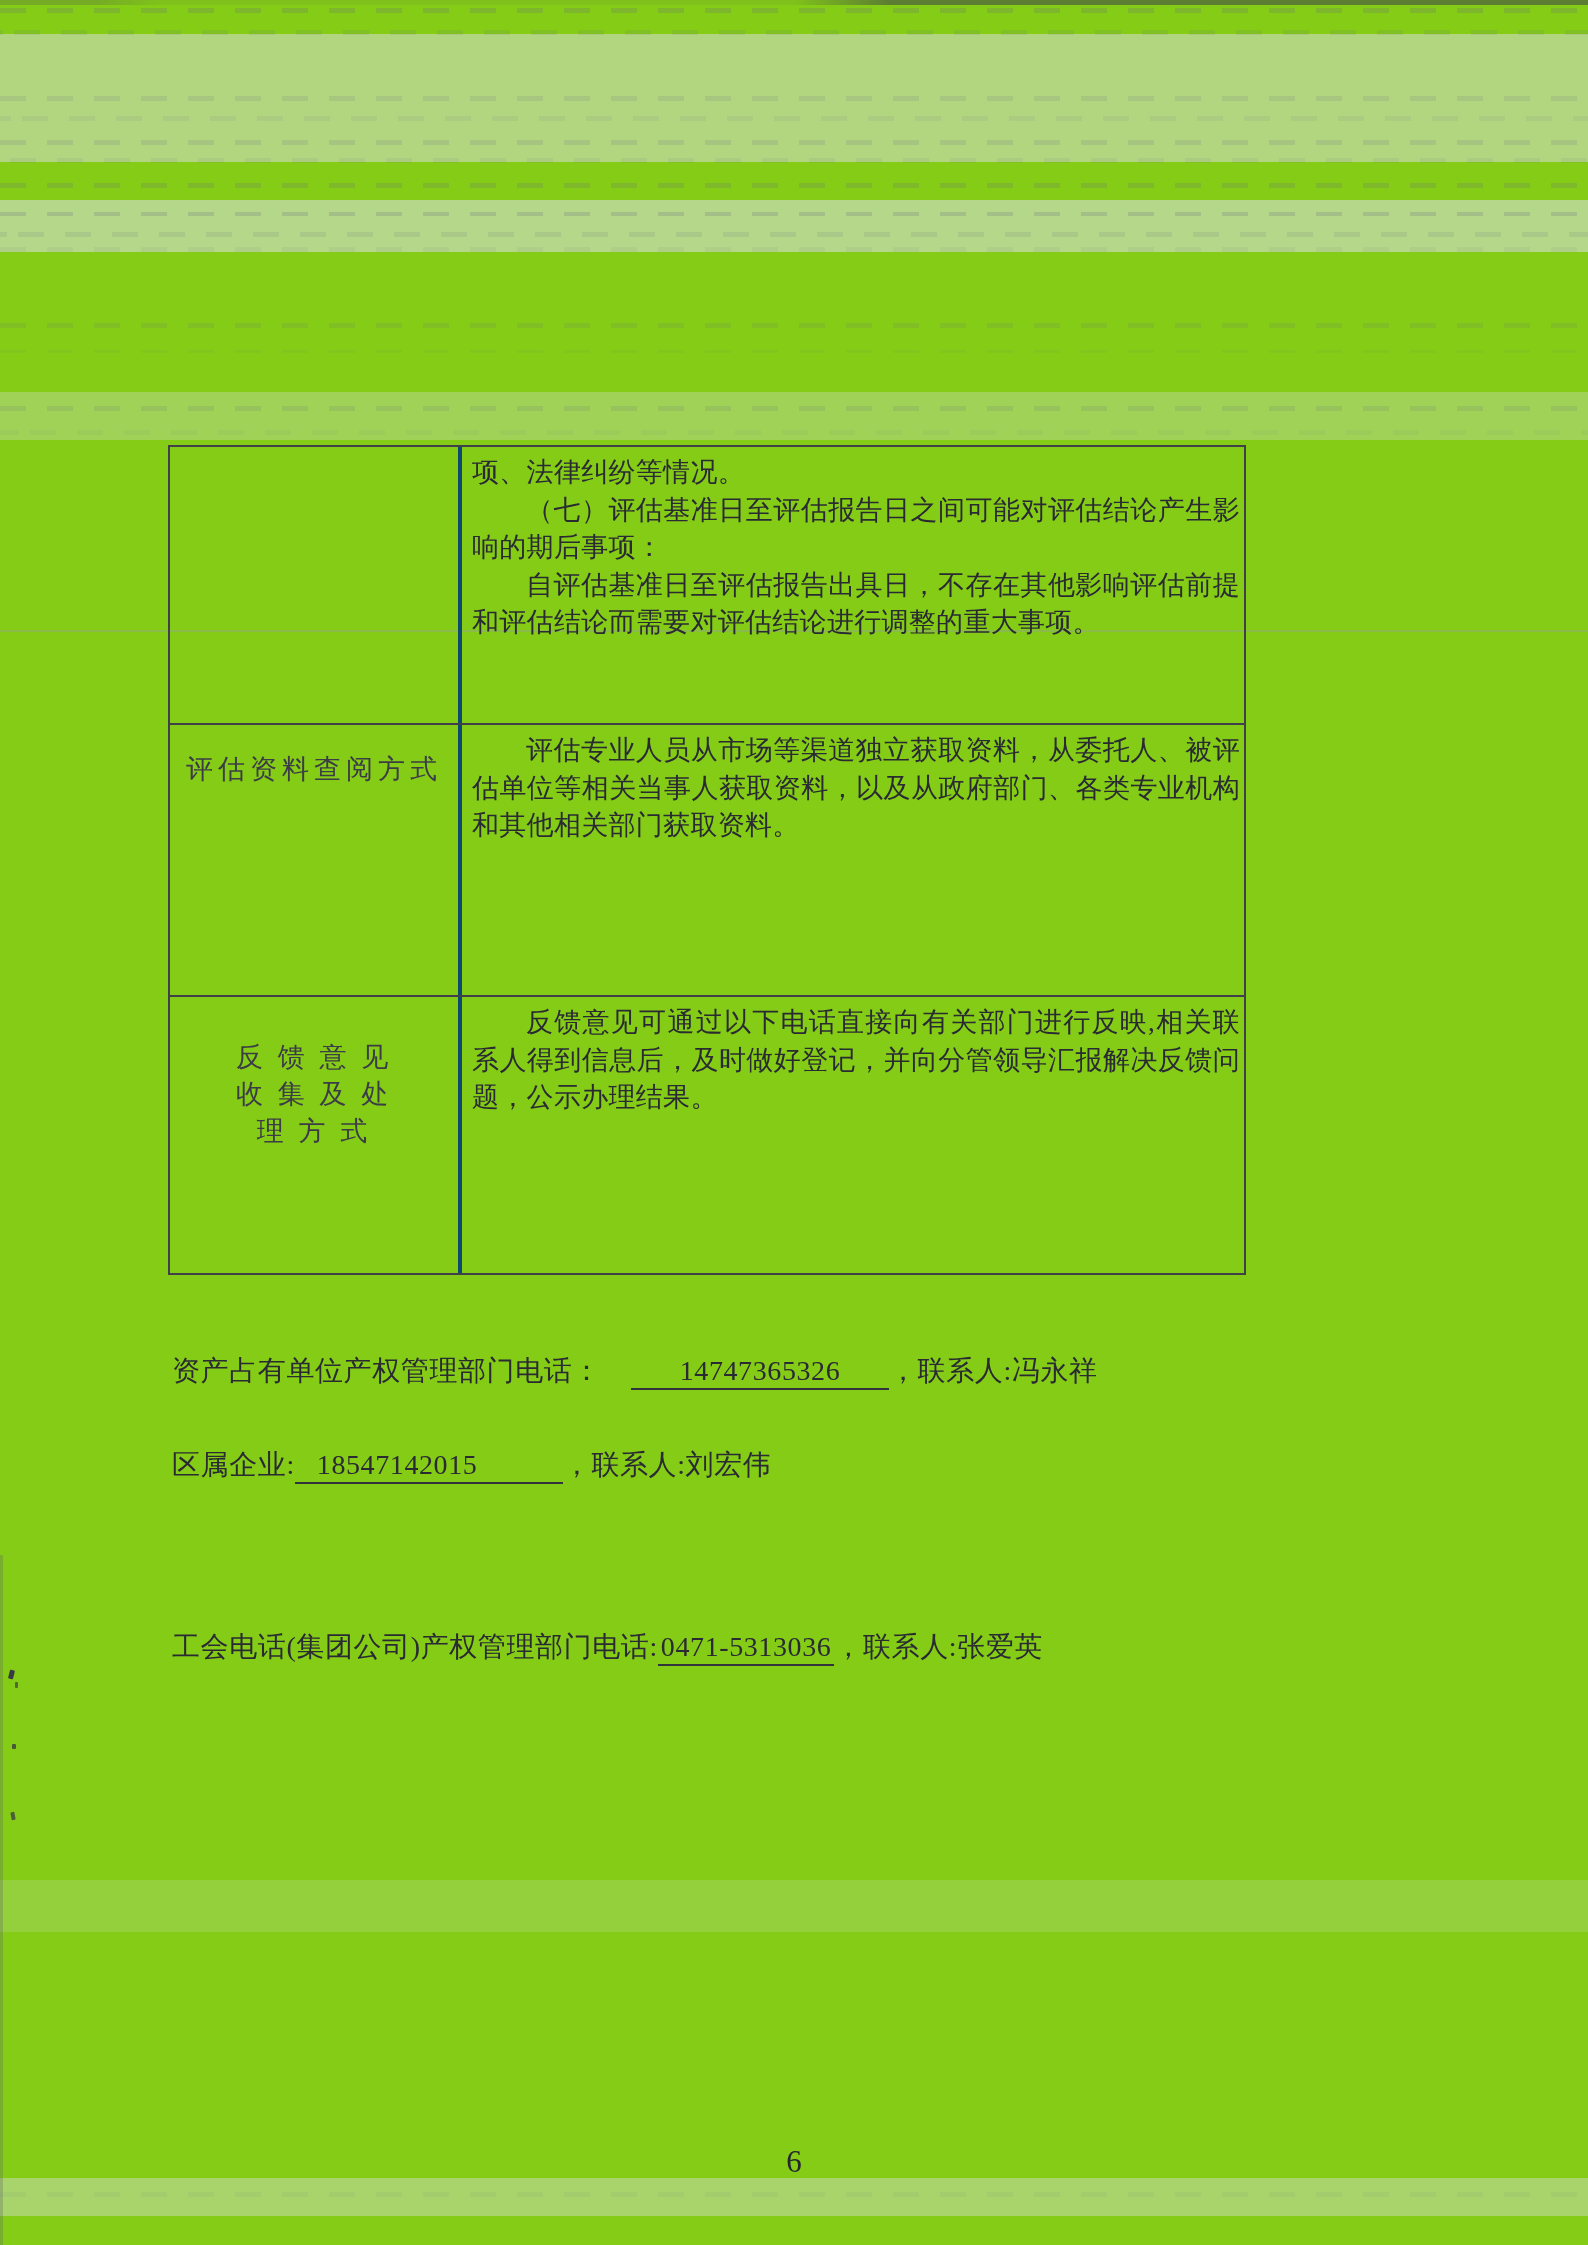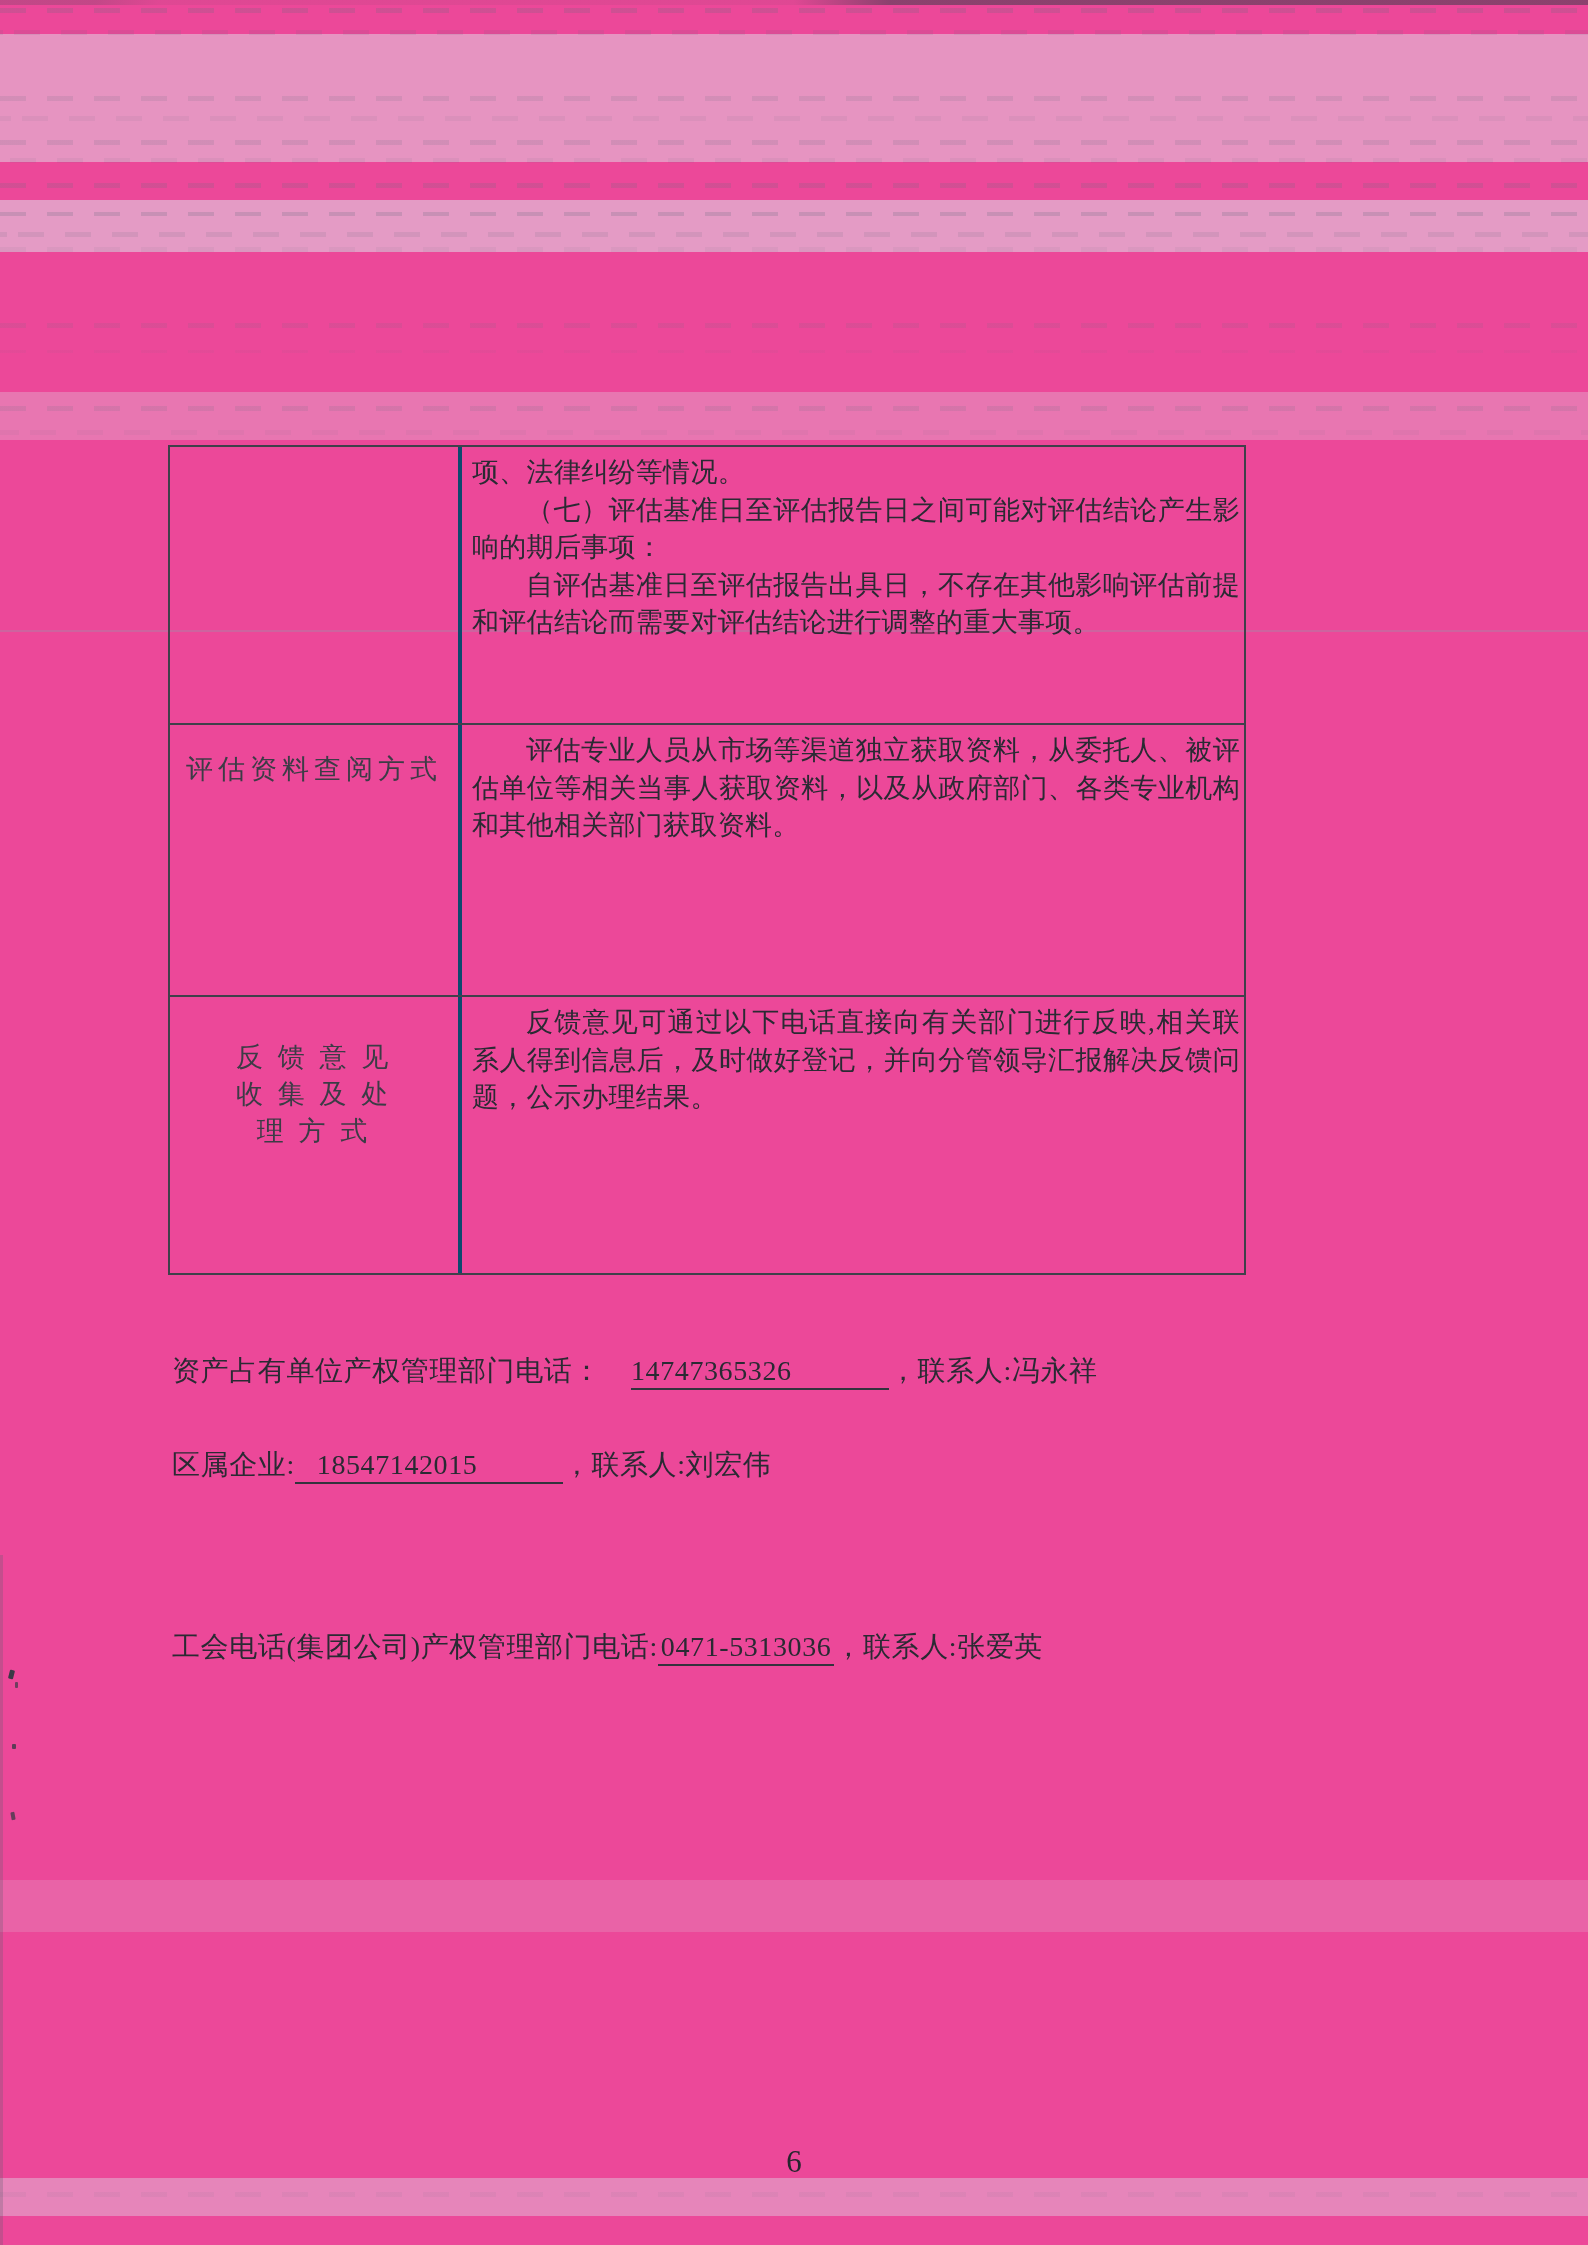--- a/index.html
+++ b/index.html
@@ -1,18 +1,18 @@
 <!DOCTYPE html>
 <html><head>
 <meta charset="utf-8">
 <style>
   html,body{margin:0;padding:0;background:#dcdce2;}
   .page{
     position:relative;width:1588px;height:2245px;margin:0 auto;
-    background:#ec4899;overflow:hidden;
+    background:#84cc16;overflow:hidden;
     font-family:"Liberation Serif","DejaVu Serif",serif;
     color:#2a2a33;
   }
   
   .dashrow{position:absolute;left:0;width:100%;height:5px;
     background:repeating-linear-gradient(90deg, rgba(104,106,126,.5) 0 26px, rgba(104,106,126,0) 26px 47px);}
   .wash{position:absolute;left:0;width:100%;background:#dfe0ea;}
   .thinline{position:absolute;left:0;width:100%;height:2px;background:rgba(150,152,172,.35);}
   .topedge{position:absolute;top:0;left:0;width:100%;height:5px;
     background:linear-gradient(90deg, rgba(70,70,82,.25) 0 6%, rgba(70,70,82,.08) 10% 50%, rgba(60,60,74,.55) 56% 100%);}
@@ -32,21 +32,21 @@
   .cell-content p{margin:0;font-size:27px;line-height:37.5px;letter-spacing:.3px;
     text-align:justify;text-indent:2em;}
   .cell-content p.cont{text-indent:0;}
   .lbl-row2{font-size:27px;letter-spacing:5px;margin-top:26px;white-space:nowrap;color:#3c3c46;}
   .lbl-row3{margin-top:42px;text-align:center;color:#3c3c46;}
   .lbl-row3 div{font-size:27px;line-height:37px;letter-spacing:4px;white-space:nowrap;}
   
   .contact{position:absolute;left:172px;font-size:28px;letter-spacing:.6px;white-space:nowrap;}
   .c1{top:1352px;} .c2{top:1446px;} .c3{top:1534px;} .c4{top:1628px;}
   .u{display:inline-block;border-bottom:2px solid #33333d;vertical-align:bottom;line-height:34px;}
-  .u1{width:258px;margin-left:30px;text-align:left;}
+  .u1{width:258px;margin-left:30px;text-align:center;}
   .u2{width:268px;text-align:left;padding-left:22px;box-sizing:border-box;}
   .u3{width:284px;margin-left:16px;text-align:center;}
   .u4{padding:0 3px;text-align:center;}
   
   .pageno{position:absolute;top:2144px;left:0;width:1588px;text-align:center;
     font-size:31px;color:#26262e;}
 </style>
 </head>
 <body>
 

